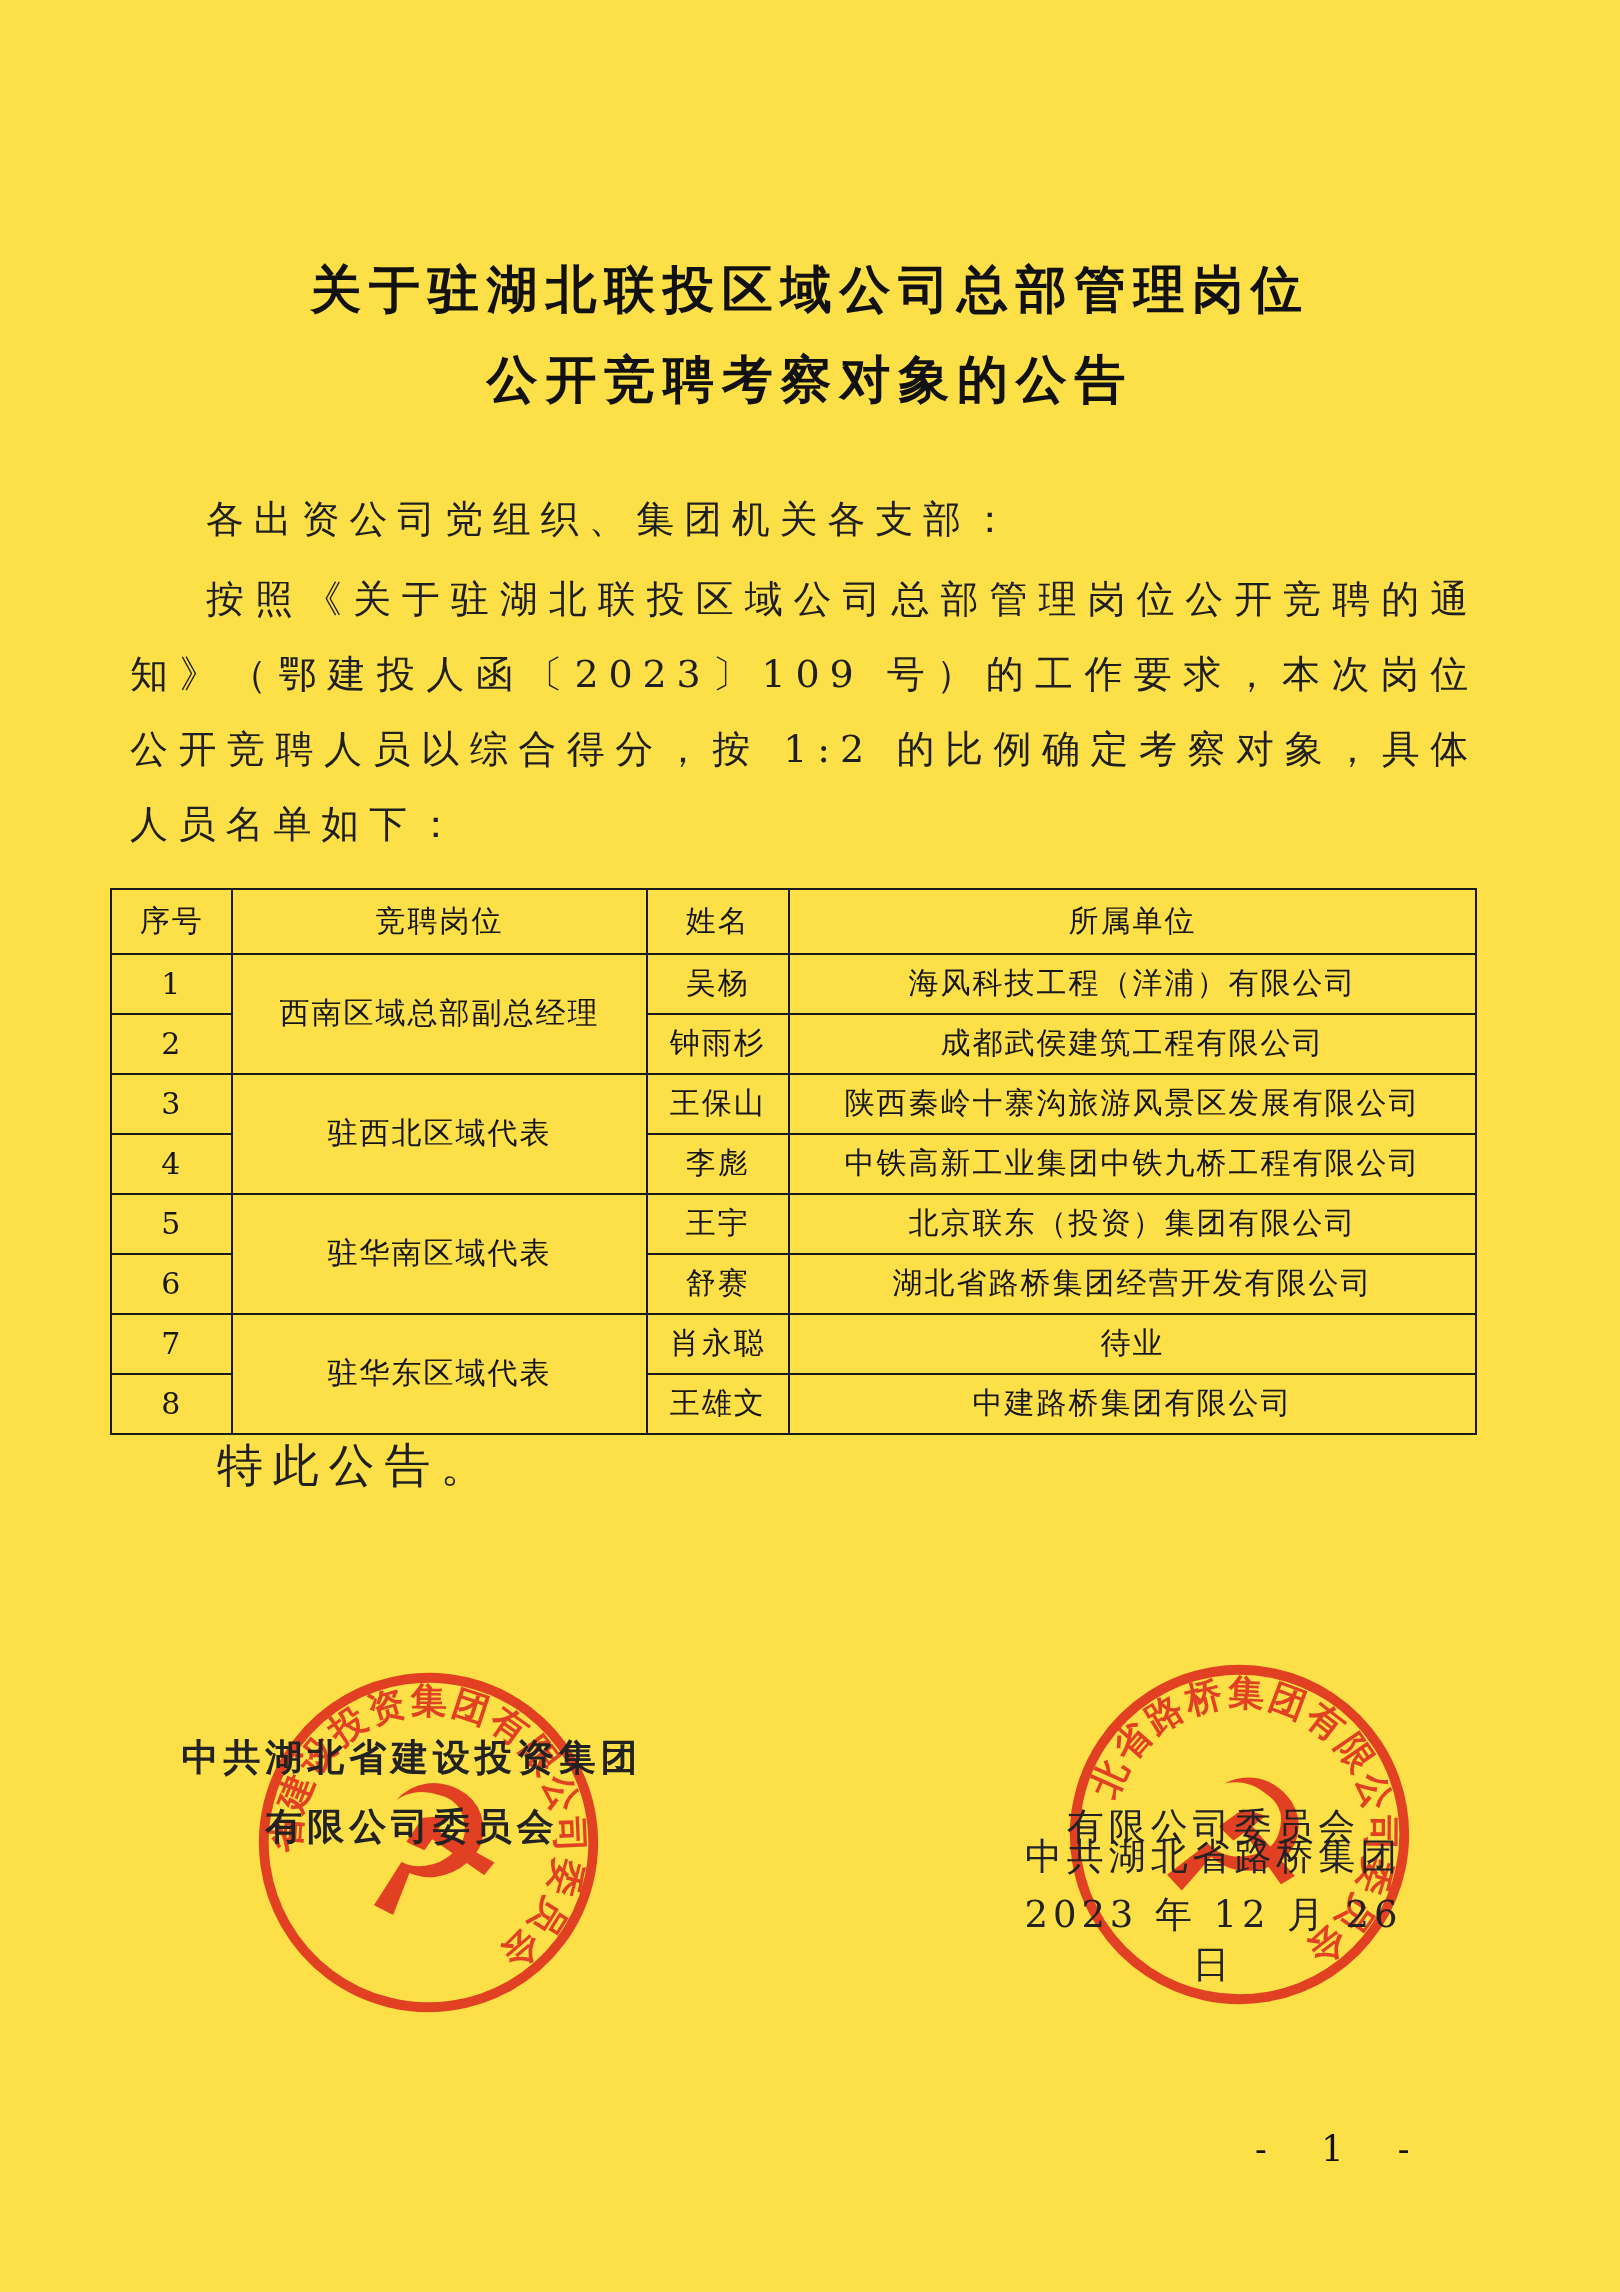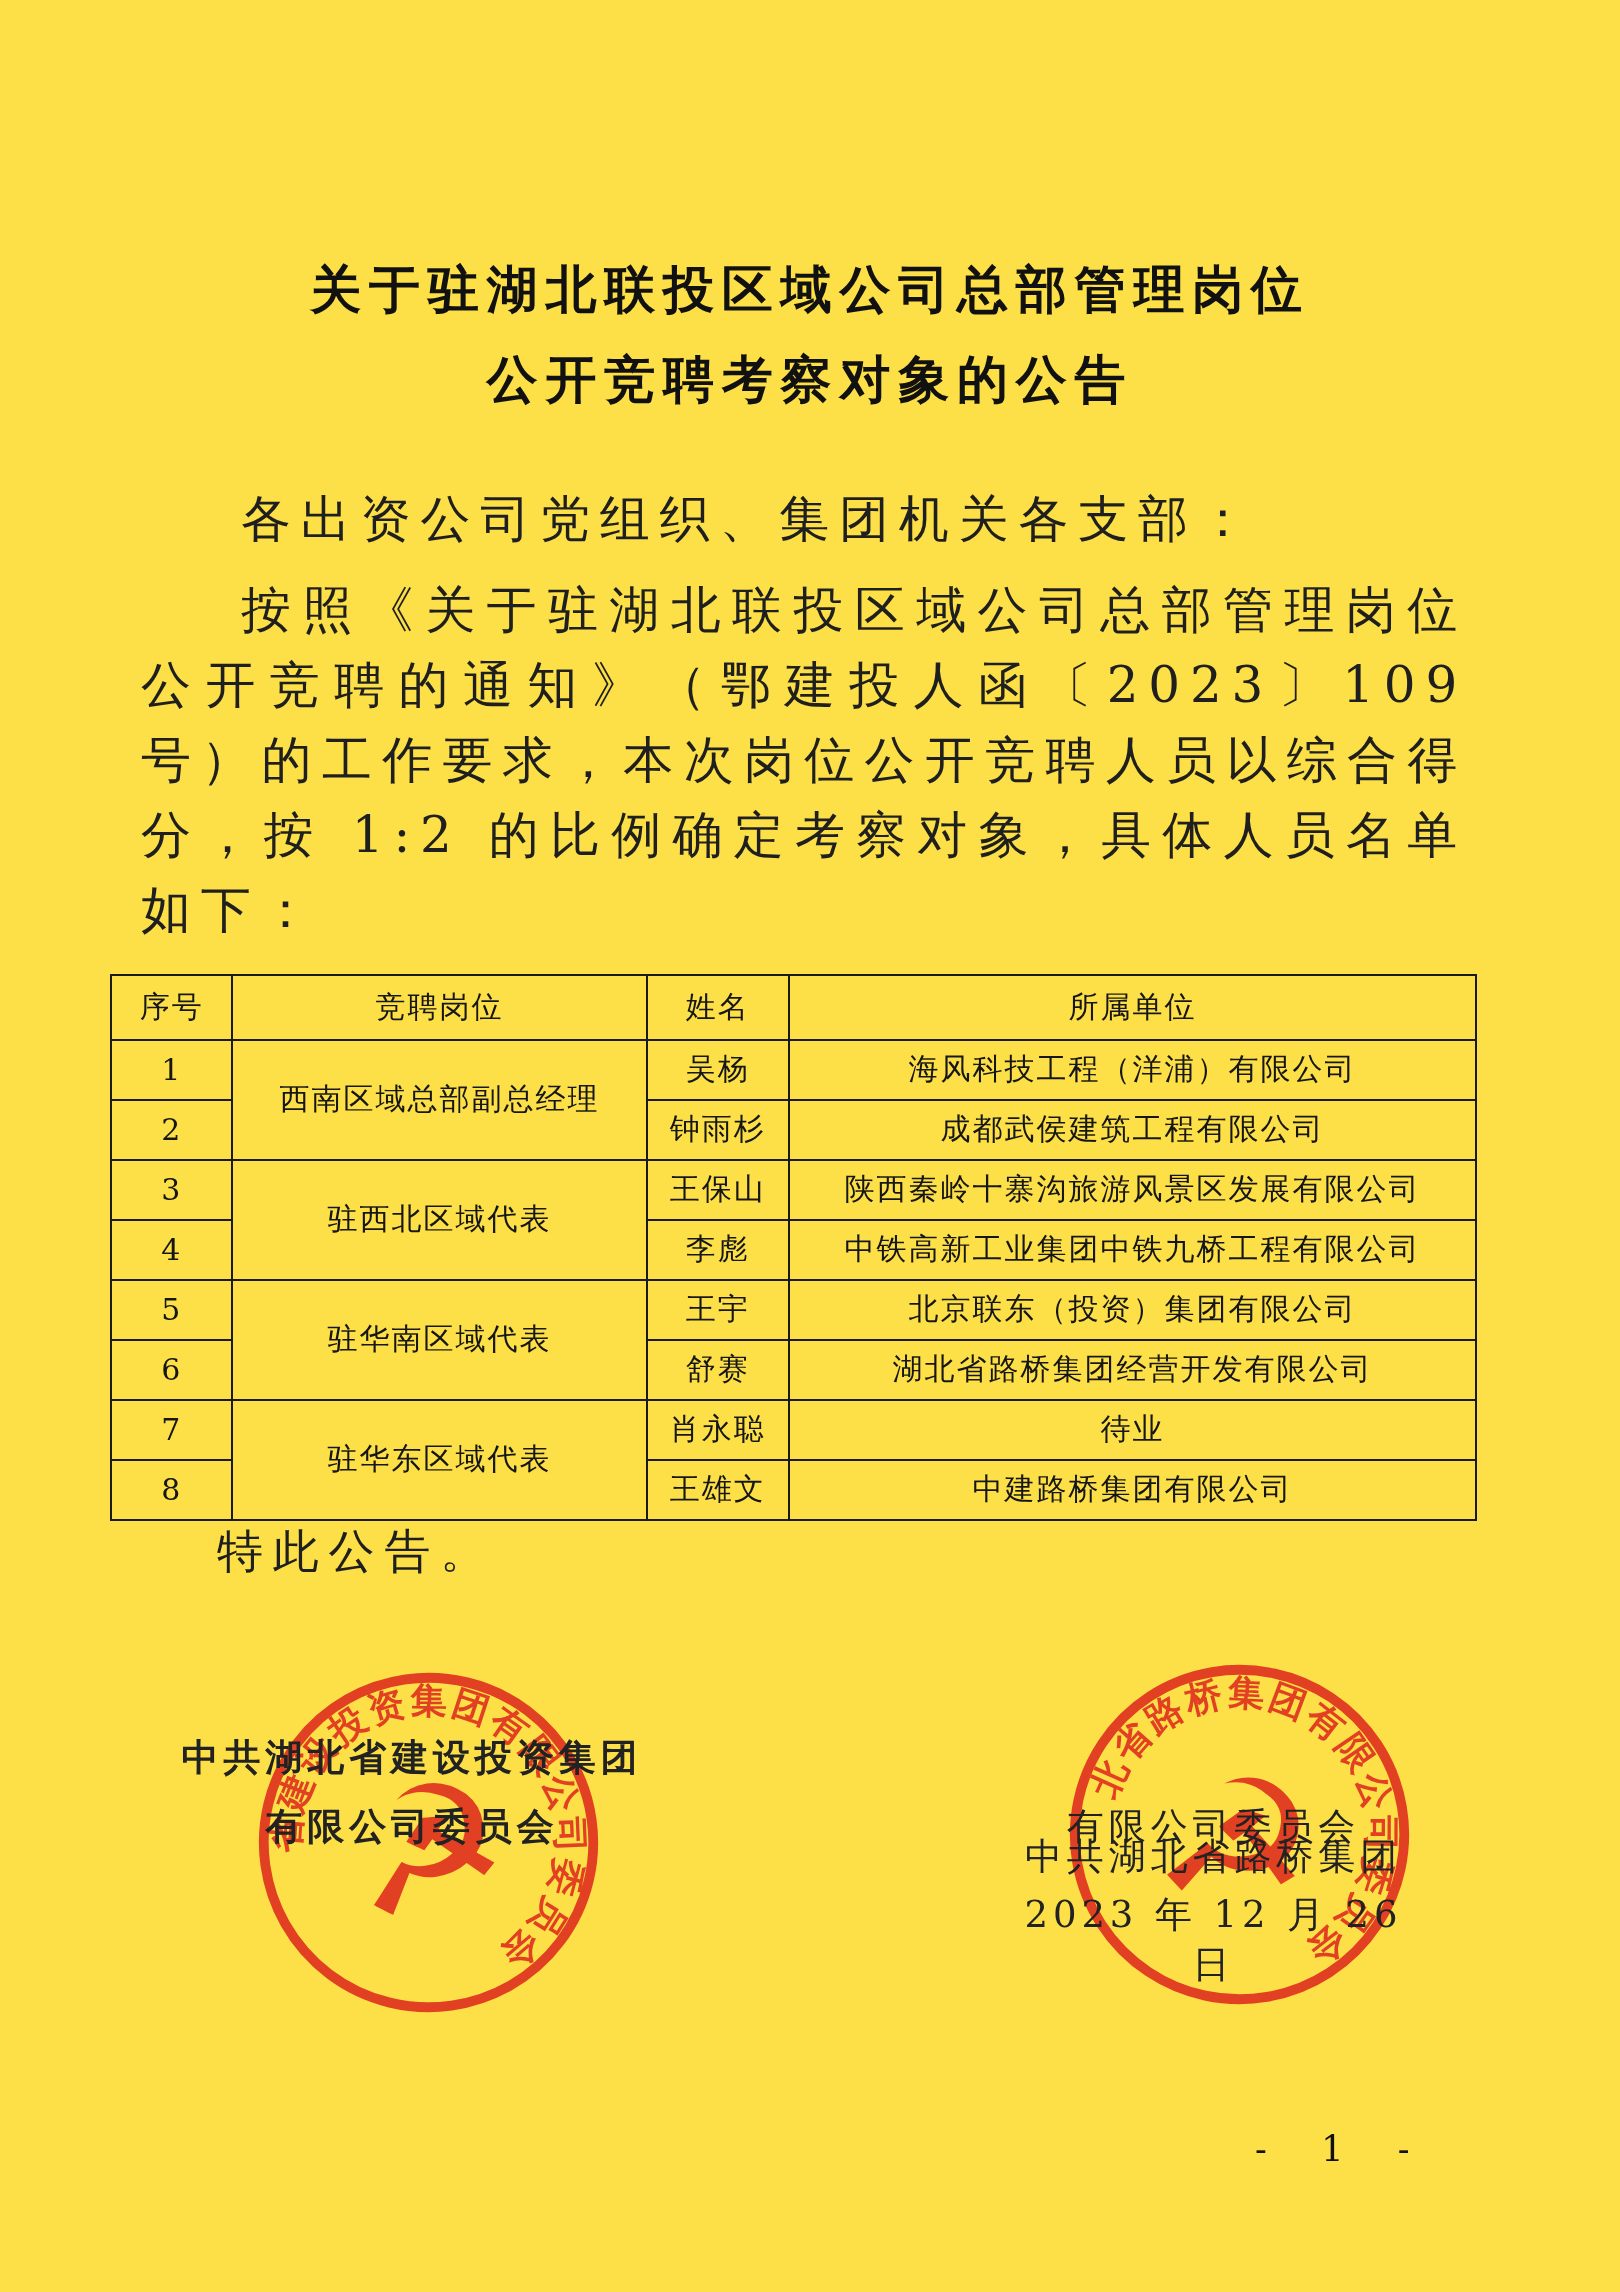--- a/index.html
+++ b/index.html
@@ -22,26 +22,26 @@
     font-weight:bold;
     font-size:51px;
     line-height:90px;
     letter-spacing:7.8px;
     color:#111;
   }
   .content{
     margin:57px 137px 0 125px;
   }
   .para{
-    font-size:50px;
+    font-size:38px;
     line-height:75px;
     letter-spacing:9.8px;
     text-align:justify;
     text-indent:2em;
-    margin:16px;
+    margin:5px;
     color:#1f1f1f;
   }
   .doc-table{
     margin:25.5px 0 0 -14.7px;
     border-collapse:collapse;
     width:1367px;
     table-layout:fixed;
     font-size:30px;
     letter-spacing:2px;
     color:#161616;

